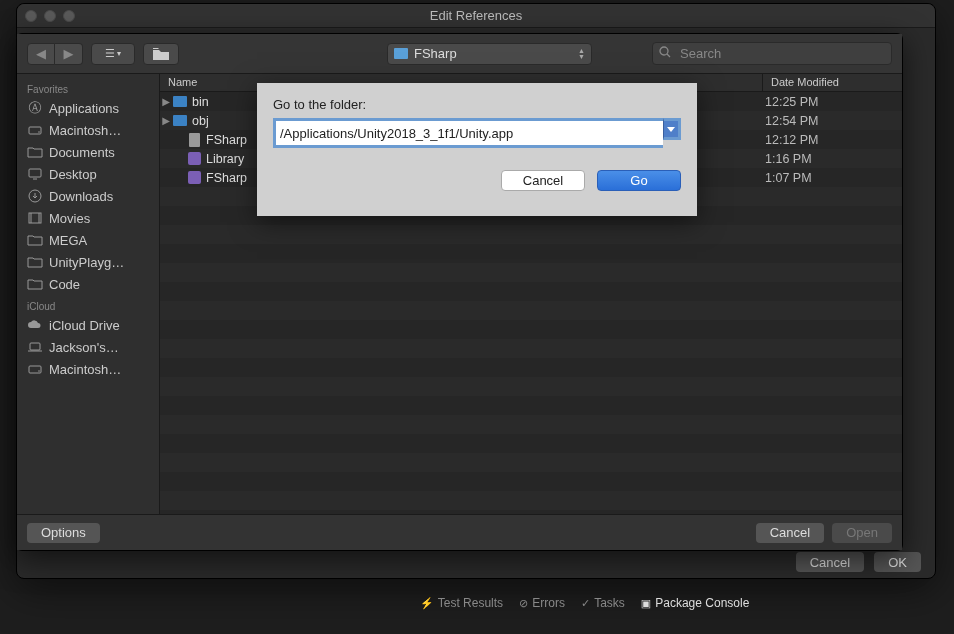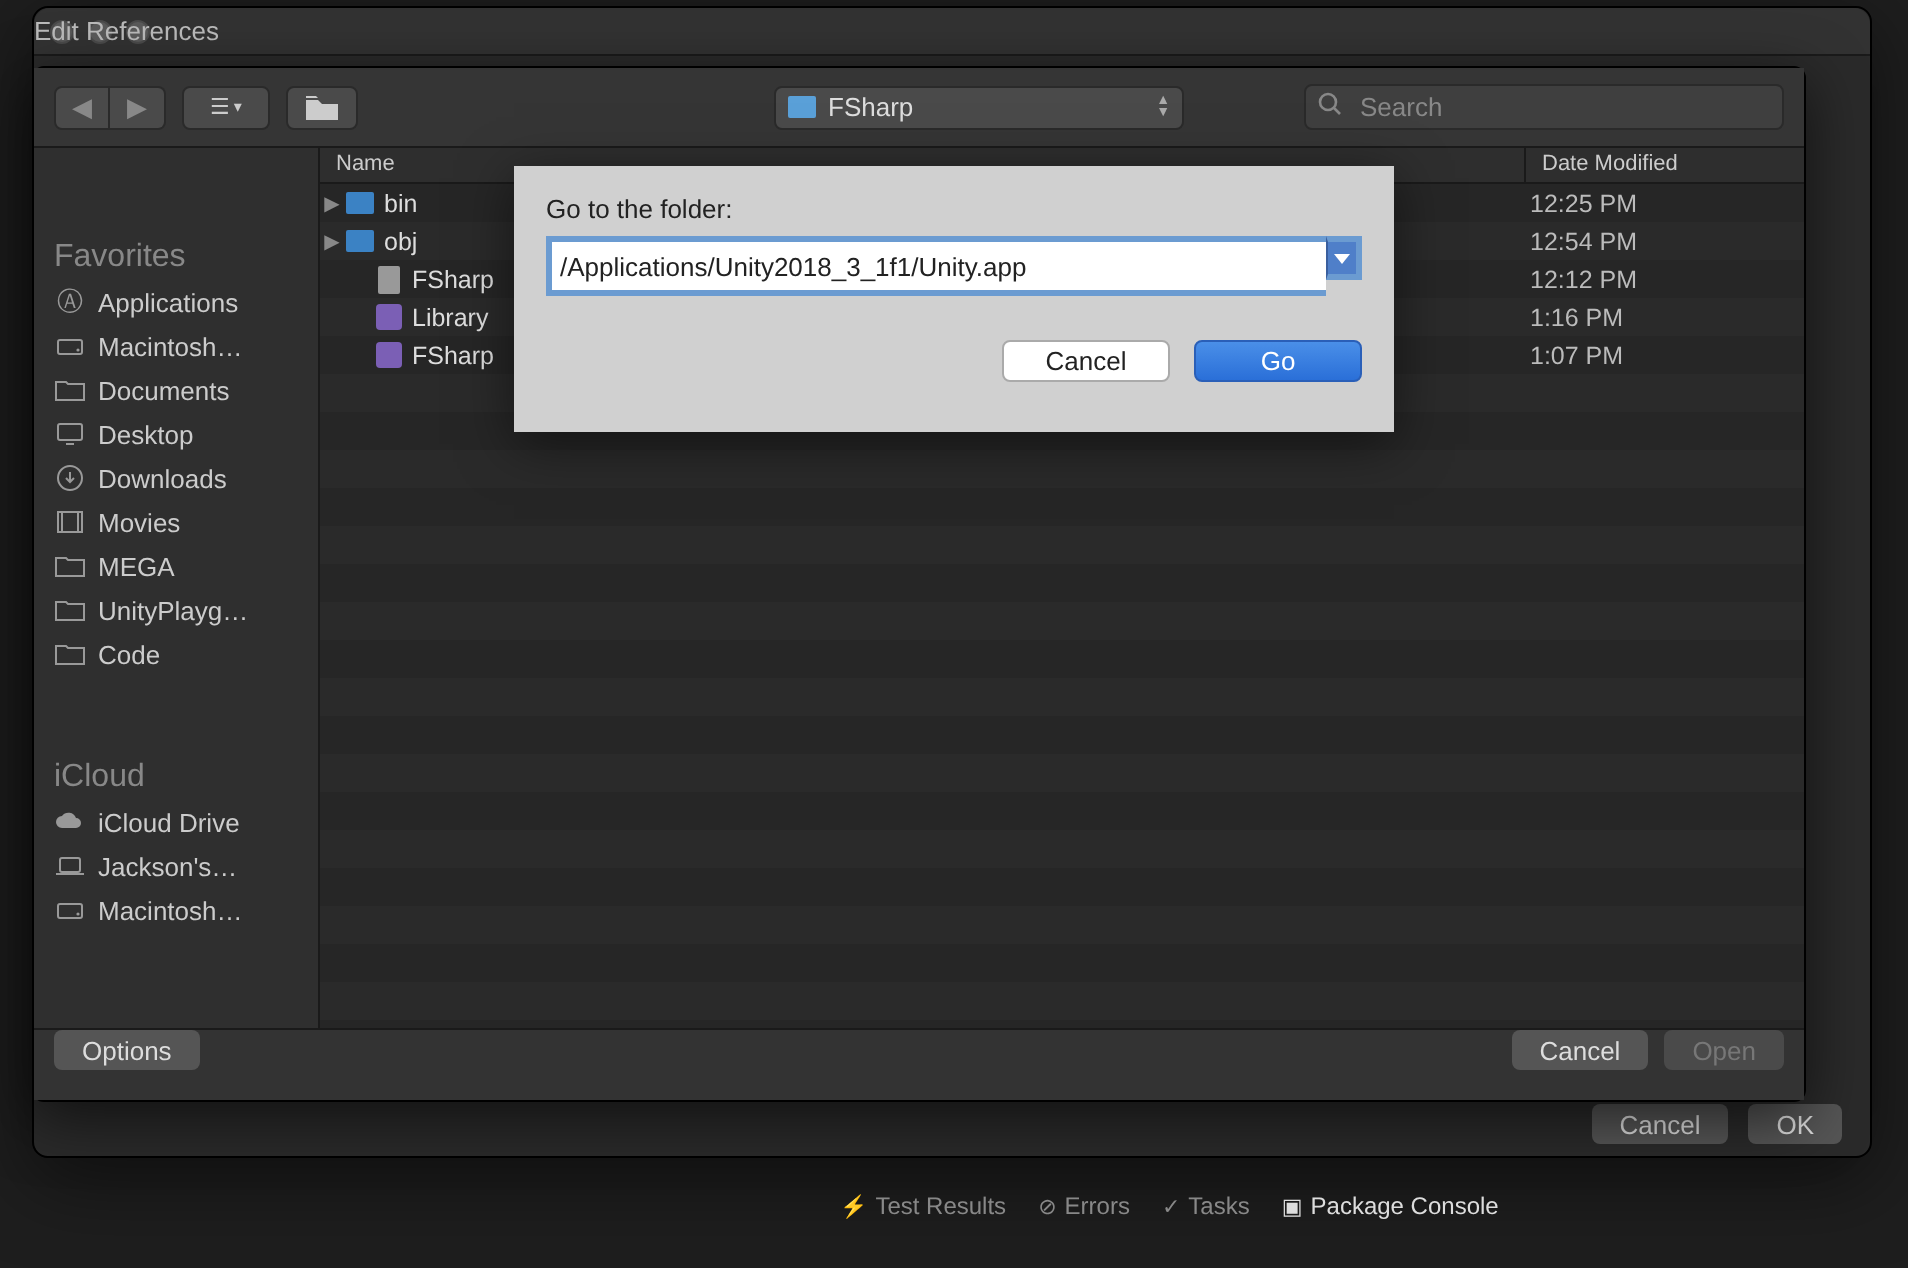--- a/index.html
+++ b/index.html
@@ -19,21 +19,21 @@
       display: flex;
       align-items: center;
       padding: 0 8px;
       background: #323232;
       border-radius: 8px 8px 0 0;
       border-bottom: 1px solid #1a1a1a;
       position: relative;
     }
     .traffic-lights { display: flex; gap: 7px; }
     .traffic-light { width: 12px; height: 12px; border-radius: 50%; background: #5a5a5a; border: 0.5px solid #4a4a4a; }
-    .window-title { position: absolute; left: 0; right: 0; font-size: 13px; color: #bbb; pointer-events: none; }
+    .window-title { position: absolute; left: 0; right: 0; text-align: center; font-size: 13px; color: #bbb; pointer-events: none; }
     
     .finder-sheet {
       position: absolute;
       top: 33px; left: 16px;
       width: 887px; height: 518px;
       background: #2a2a2a;
       border-radius: 6px;
       box-shadow: 0 8px 30px rgba(0,0,0,0.6);
       border: 1px solid #000;
       display: flex;
@@ -54,41 +54,41 @@
     .nav-btn:last-child { border-radius: 0 4px 4px 0; border-left: none; }
     .view-btn { width: 44px; height: 22px; background: #4a4a4a; border: 1px solid #2a2a2a; border-radius: 4px; display: flex; align-items: center; justify-content: center; color: #ccc; font-size: 11px; gap: 2px; }
     .action-btn { width: 36px; height: 22px; background: #4a4a4a; border: 1px solid #2a2a2a; border-radius: 4px; display: flex; align-items: center; justify-content: center; color: #ccc; }
     .path-control { flex: 0 0 auto; margin-left: 200px; width: 205px; height: 22px; background: #4a4a4a; border: 1px solid #2a2a2a; border-radius: 4px; display: flex; align-items: center; padding: 0 6px; color: #ddd; font-size: 13px; gap: 6px; }
     .path-control .folder-mini { width: 14px; height: 11px; background: #5aa0d8; border-radius: 1px; position: relative; }
     .path-arrows { margin-left: auto; display: flex; flex-direction: column; font-size: 7px; line-height: 6px; color: #aaa; }
     .search-field { margin-left: auto; width: 240px; height: 23px; background: #3f3f3f; border: 1px solid #2a2a2a; border-radius: 4px; display: flex; align-items: center; padding: 0 6px; gap: 9px; color: #888; font-size: 13px; }
     
     .body { display: flex; flex: 1; min-height: 0; }
     .sidebar { width: 143px; background: #2f2f2f; border-right: 1px solid #1a1a1a; overflow-y: auto; padding: 4px 0; }
-    .sidebar-heading { font-size: 16px; color: #888; padding: 6px 10px 2px; margin-top: 36px; }
+    .sidebar-heading { font-size: 10px; color: #888; padding: 6px 10px 2px; }
     .sidebar-item { display: flex; align-items: center; gap: 6px; padding: 3px 10px; font-size: 13px; color: #ccc; white-space: nowrap; overflow: hidden; text-overflow: ellipsis; }
     .sidebar-icon { width: 16px; height: 16px; flex-shrink: 0; display: flex; align-items: center; justify-content: center; color: #888; }
     
     .content { flex: 1; display: flex; flex-direction: column; background: #262626; }
     .list-header { height: 18px; background: #2e2e2e; border-bottom: 1px solid #1a1a1a; display: flex; font-size: 11px; color: #ccc; }
     .col-name { flex: 1; padding: 2px 8px; }
     .col-date { width: 140px; padding: 2px 8px; border-left: 1px solid #1a1a1a; }
     .list-body { flex: 1; overflow-y: auto; }
     .row { height: 19px; display: flex; align-items: center; font-size: 12.5px; }
     .row:nth-child(even) { background: #2a2a2a; }
     .row:nth-child(odd) { background: #262626; }
     .row .disclosure { width: 12px; color: #888; text-align: center; font-size: 10px; }
     .row .file-icon { width: 16px; margin-right: 4px; display: flex; align-items: center; justify-content: center; }
     .row .file-name { flex: 1; color: #ddd; padding-right: 8px; white-space: nowrap; overflow: hidden; }
     .row .file-date { width: 145px; color: #bbb; padding: 0 8px; }
     .folder-icon-svg { width: 14px; height: 11px; background: #3b82c4; border-radius: 1px; }
     .doc-icon-svg { width: 11px; height: 14px; background: #999; border-radius: 1px; }
     .proj-icon-svg { width: 13px; height: 13px; background: #7b5fb5; border-radius: 2px; }
     
-    .footer { height: 36px; background: #333; border-top: 1px solid #1a1a1a; display: flex; padding: 0 10px; gap: 8px; }
+    .footer { height: 36px; background: #333; border-top: 1px solid #1a1a1a; display: flex; align-items: center; padding: 0 10px; gap: 8px; }
     .btn { height: 20px; padding: 0 14px; background: #555; color: #ddd; border: none; border-radius: 4px; font-size: 13px; display: flex; align-items: center; }
     .btn.disabled { color: #777; background: #4a4a4a; }
     .footer .spacer { flex: 1; }
     
     .goto-sheet {
       position: absolute;
       top: 83px; left: 257px;
       width: 440px; height: 133px;
       background: #d0d0d0;
       box-shadow: 0 6px 25px rgba(0,0,0,0.5);

